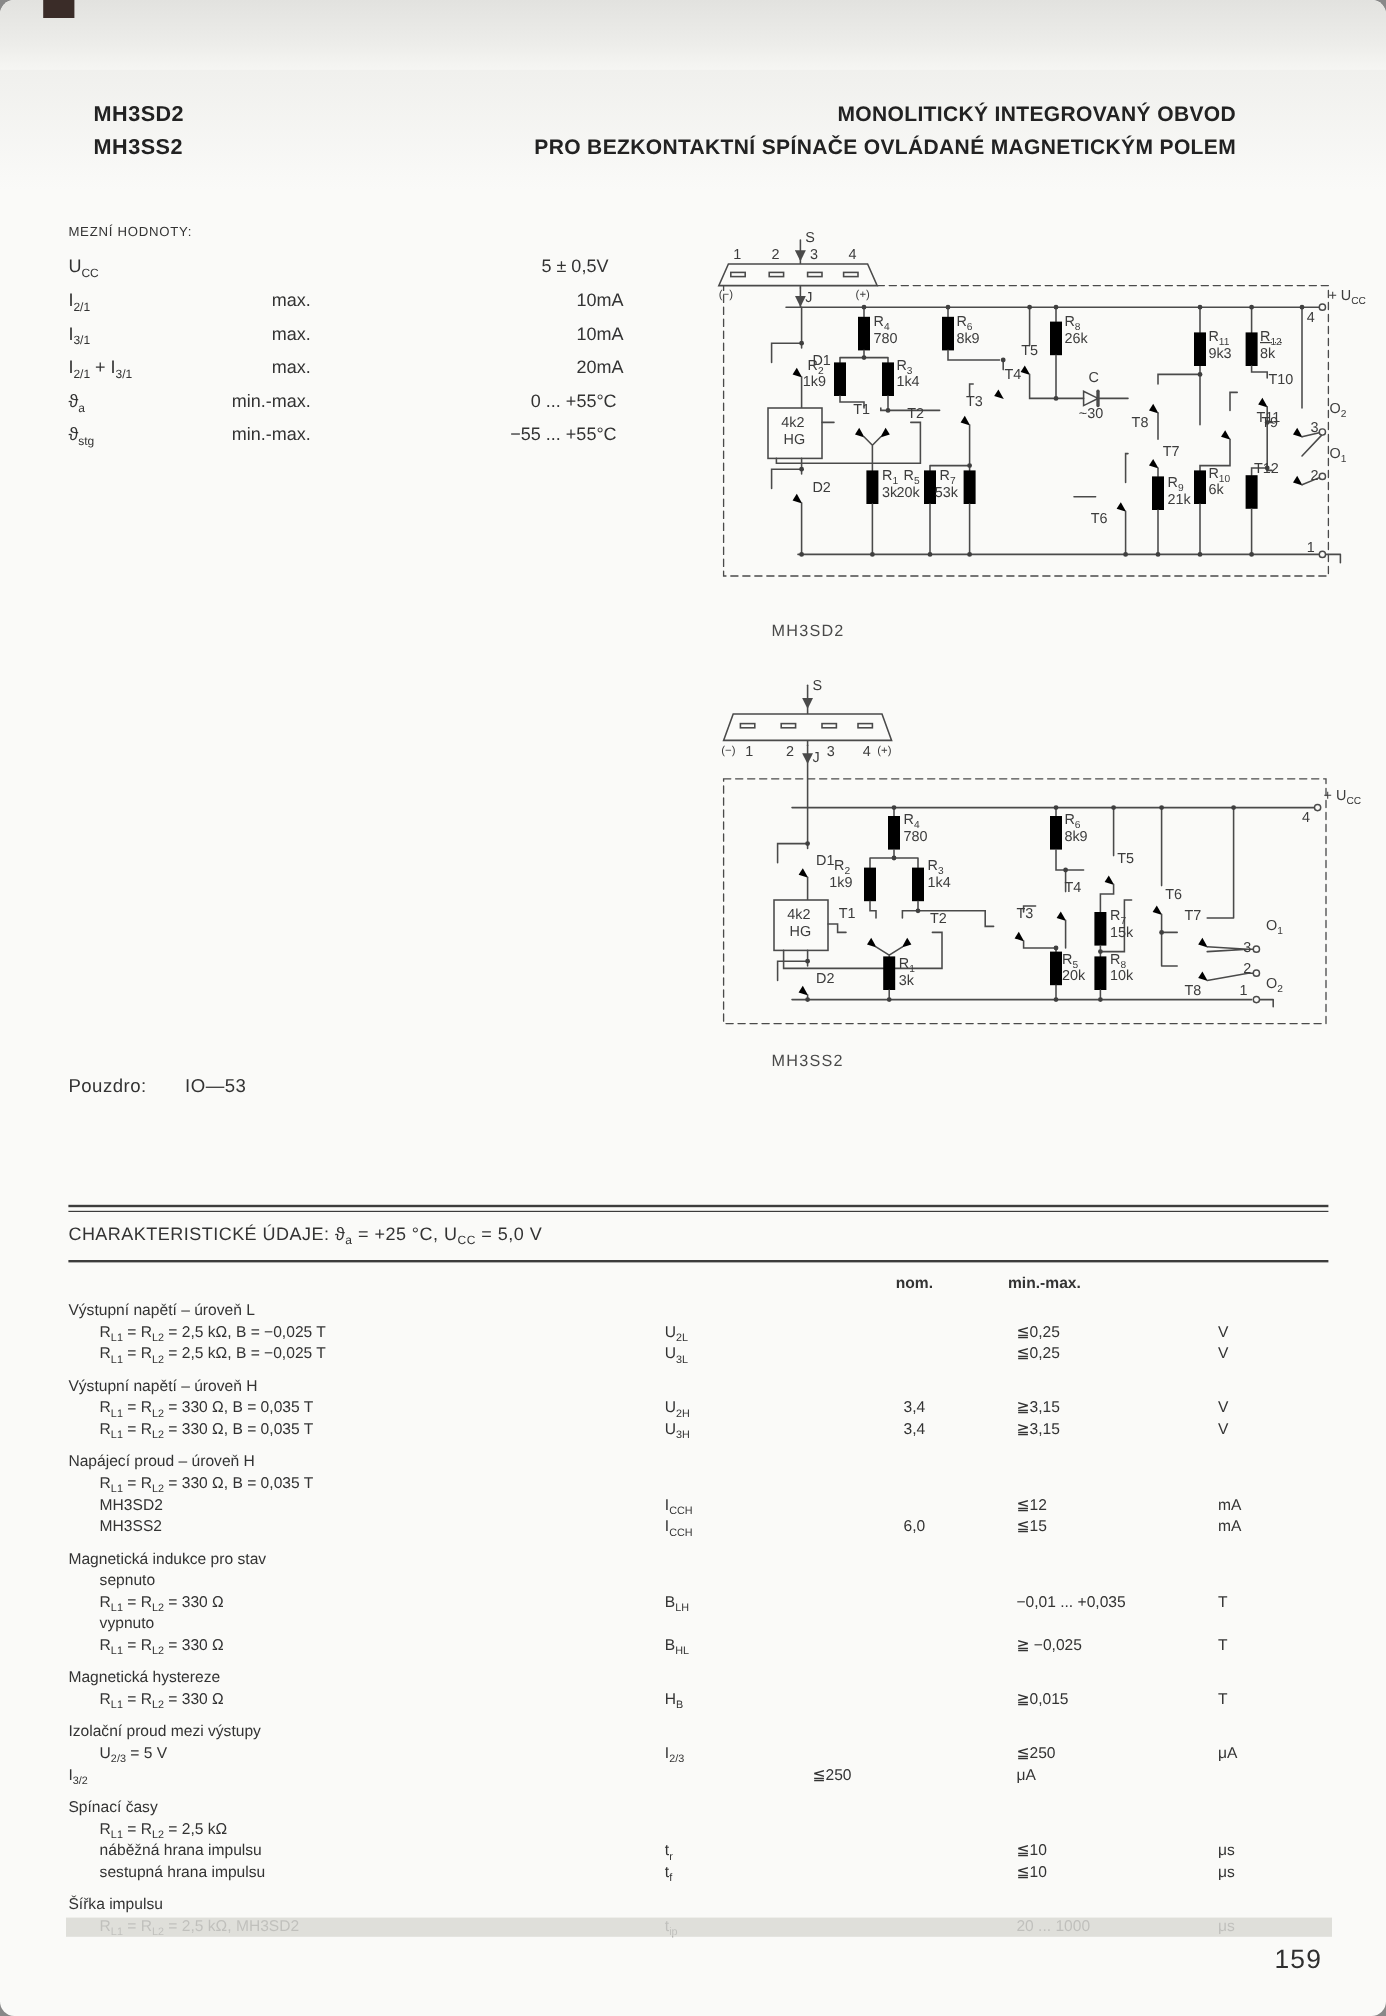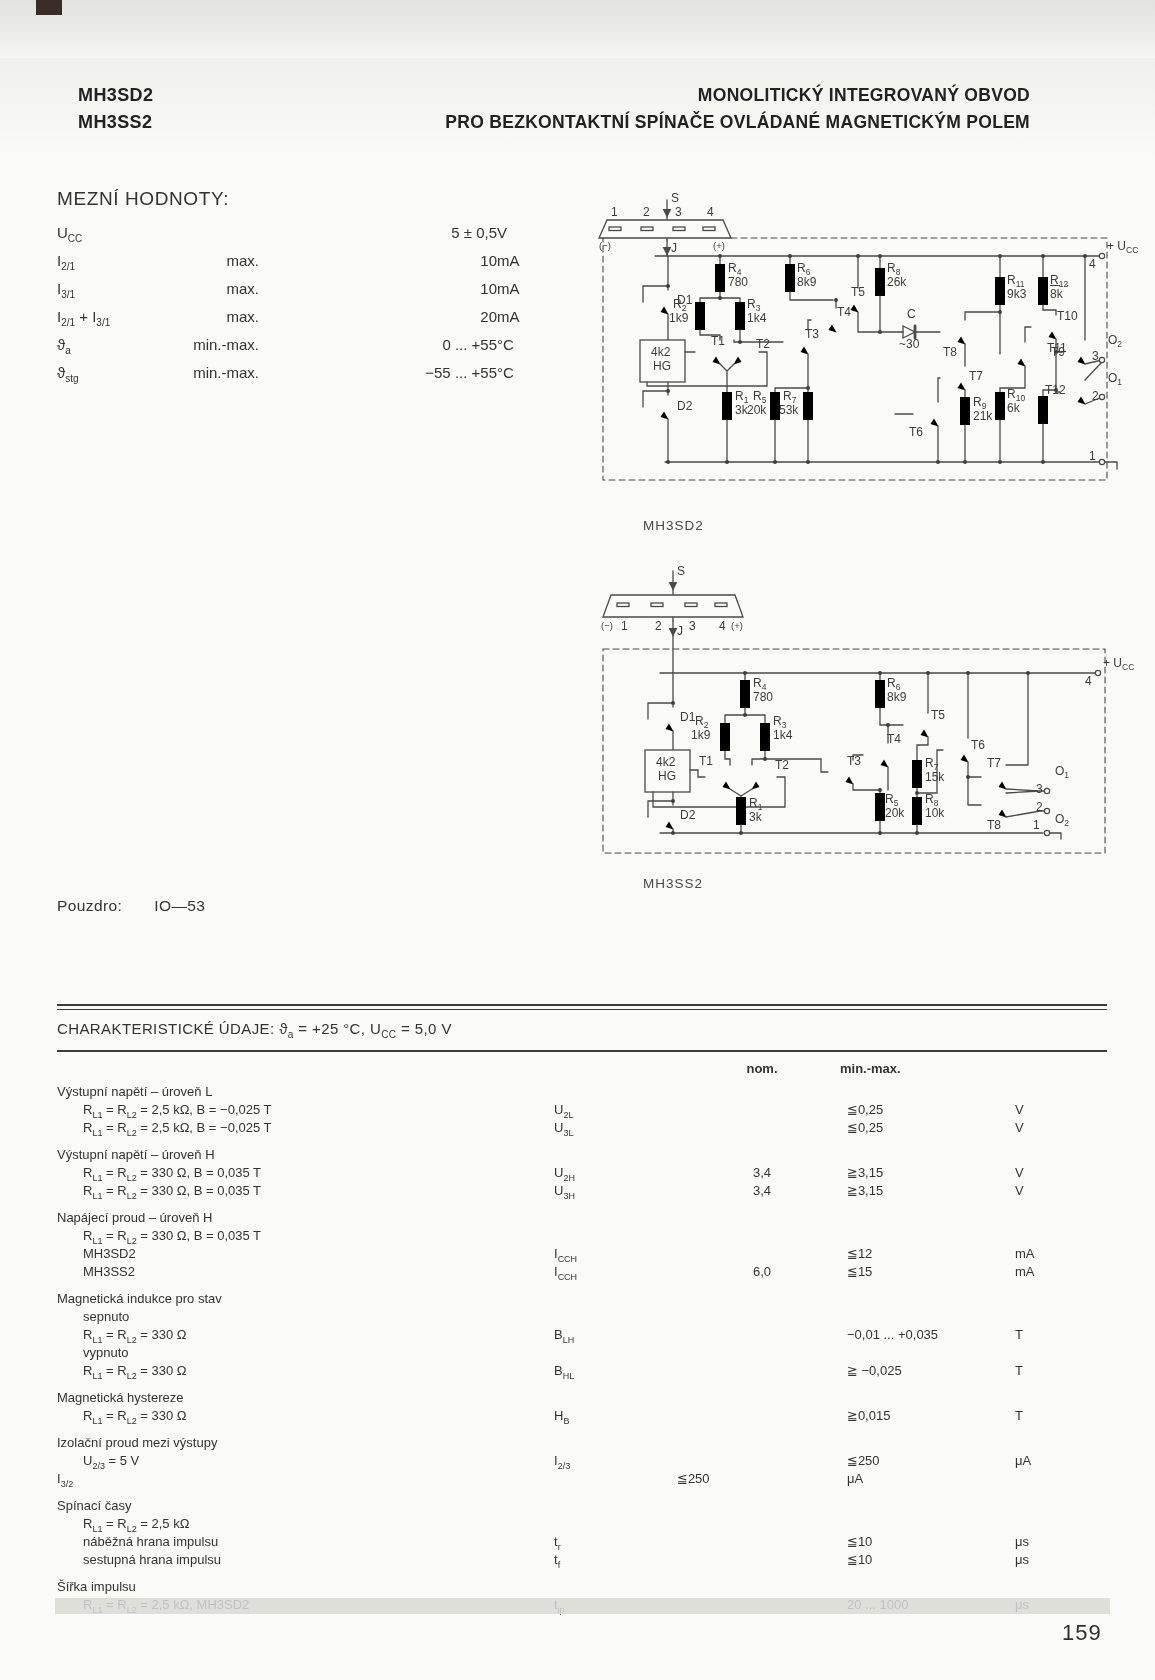--- a/index.html
+++ b/index.html
@@ -1,30 +1,30 @@
 <!DOCTYPE html>
 <html><head>
 <meta charset="utf-8">
 <style>
   html,body{margin:0;padding:0;background:#888;}
   .page{position:relative;width:1155px;height:1680px;margin:0 auto;background:#fafaf8;
-        font-family:"Liberation Sans","DejaVu Sans",sans-serif;color:#2e2e2e;overflow:hidden;}
+        font-family:"Liberation Sans","DejaVu Sans",sans-serif;color:#2e2e2e;overflow:hidden;border-radius:12px;}
   
   .band-top{position:absolute;left:0;top:0;width:100%;height:58px;
             background:linear-gradient(180deg,#e2e2df,#ededea 65%,#f6f6f3);}
   .band-hdr{position:absolute;left:0;top:58px;width:100%;height:100px;
             background:linear-gradient(180deg,#f0f0ed,#fafaf8);}
   .scan-mark{position:absolute;left:36px;top:0;width:26px;height:15px;background:#3a2c28;}
   .band-bottom{position:absolute;left:55px;top:1598px;width:1055px;height:16px;background:#d9d9d5;opacity:.85;}
   
   .parts{position:absolute;left:78px;top:82px;font-size:18px;font-weight:bold;line-height:27px;letter-spacing:.4px;color:#222;}
   .hdr-title{position:absolute;right:125px;top:82px;text-align:right;font-size:17.5px;font-weight:bold;line-height:27px;letter-spacing:.3px;color:#222;}
   
   .limits{position:absolute;left:57px;top:188px;width:520px;}
-  .limits h2{margin:0 0 14px 0;font-size:19px;font-weight:normal;letter-spacing:.6px;color:#333;}
+  .limits h2{margin:0 0 14px 0;font-size:11px;font-weight:normal;letter-spacing:.6px;color:#333;}
   .lrow{display:grid;grid-template-columns:130px 110px 200px 1fr;height:28px;font-size:15px;color:#333;align-items:baseline;}
   .l-cond{text-align:right;padding-right:38px;}
   .l-val{text-align:right;}
   sub{font-size:10px;}
   
   .diagram{position:absolute;width:550px;height:310px;}
   .d1{left:595px;top:192px;}
   .d2{left:595px;top:565px;}
   .diagram svg{position:absolute;left:0;top:0;width:100%;height:100%;}
   .labels{position:absolute;left:0;top:0;width:100%;height:100%;}

